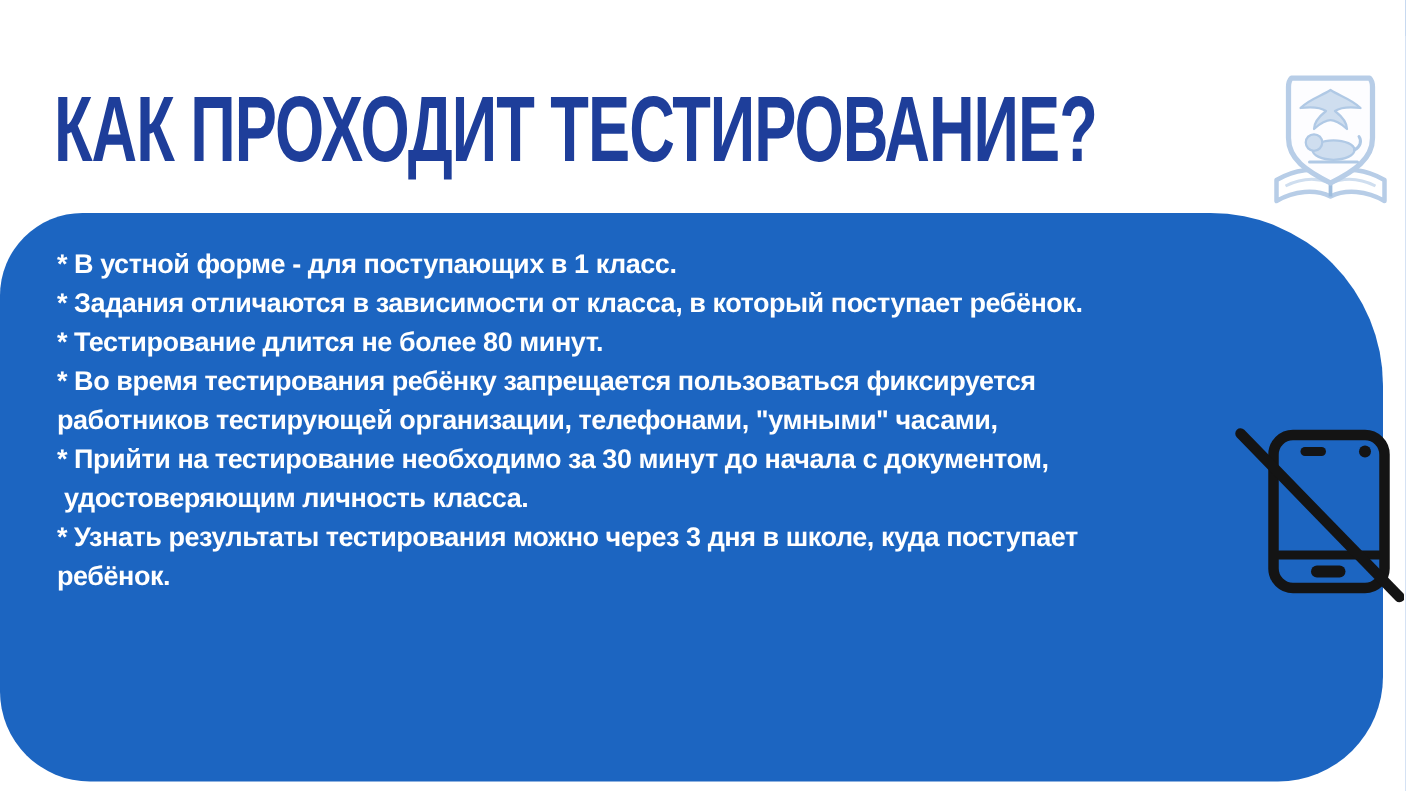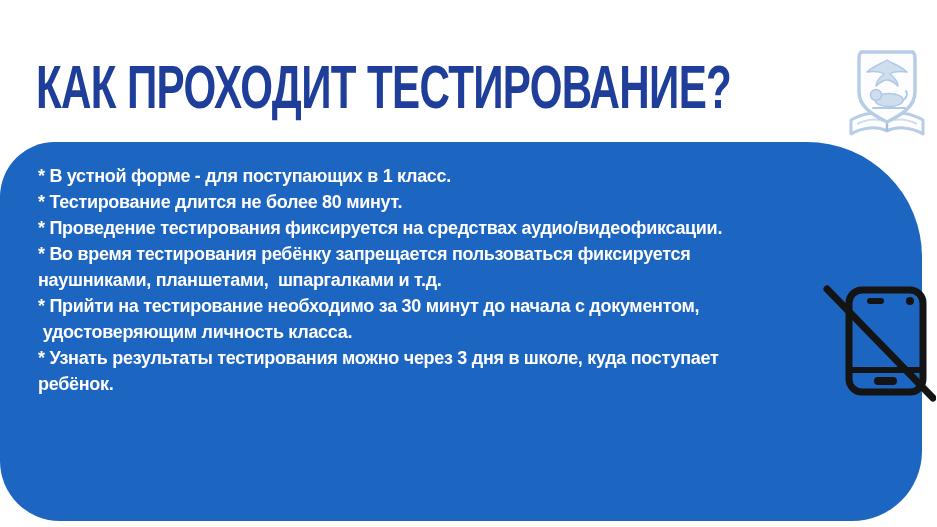--- a/index.html
+++ b/index.html
@@ -89,24 +89,24 @@
       <ellipse cx="44" cy="54" rx="14" ry="6.5" fill="#cfdeef" stroke="#b0c9e5" stroke-width="1.5"></ellipse>
       <circle cx="31" cy="49" r="5.5" fill="#cfdeef" stroke="#b0c9e5" stroke-width="1.5"></circle>
       <path d="M58 54 C62 52 63 48 61 45" fill="none" stroke="#b0c9e5" stroke-width="2" stroke-linecap="round"></path>
       <path d="M28 62 H60" stroke="#b0c9e5" stroke-width="2" stroke-linecap="round"></path>
     </svg>
   </div>
 
   <div class="panel">
     <div class="panel-text">
         <div class="line"><span>* В устной форме - для поступающих в 1 класс.</span></div>
+        <div class="line"><span>* Задания отличаются в зависимости от класса, в который поступает ребёнок.</span></div>
         <div class="line"><span>* Тестирование длится</span><span class="underline"> не более 80 минут.</span></div>
-        <div class="line"><span>* Проведение тестирования фиксируется на средствах аудио/видеофиксации.</span></div>
         <div class="line"><span>* Во время тестирования ребёнку запрещается пользоваться фиксируется</span></div>
-        <div class="line"><span>наушниками, планшетами,  шпаргалками и т.д.</span></div>
+        <div class="line"><span>работников тестирующей организации, телефонами, "умными" часами,</span></div>
         <div class="line"><span>* Прийти на тестирование необходимо </span><span class="underline">за 30 минут до начала</span><span> с документом,</span></div>
         <div class="line"><span> удостоверяющим личность класса.</span></div>
         <div class="line"><span>* Узнать результаты тестирования можно через 3 дня в школе, куда поступает</span></div>
         <div class="line"><span>ребёнок.</span></div>
       </div>
   </div>
 
   <div class="no-phone">
     <svg width="114" height="128" viewBox="0 0 114 128">
 

